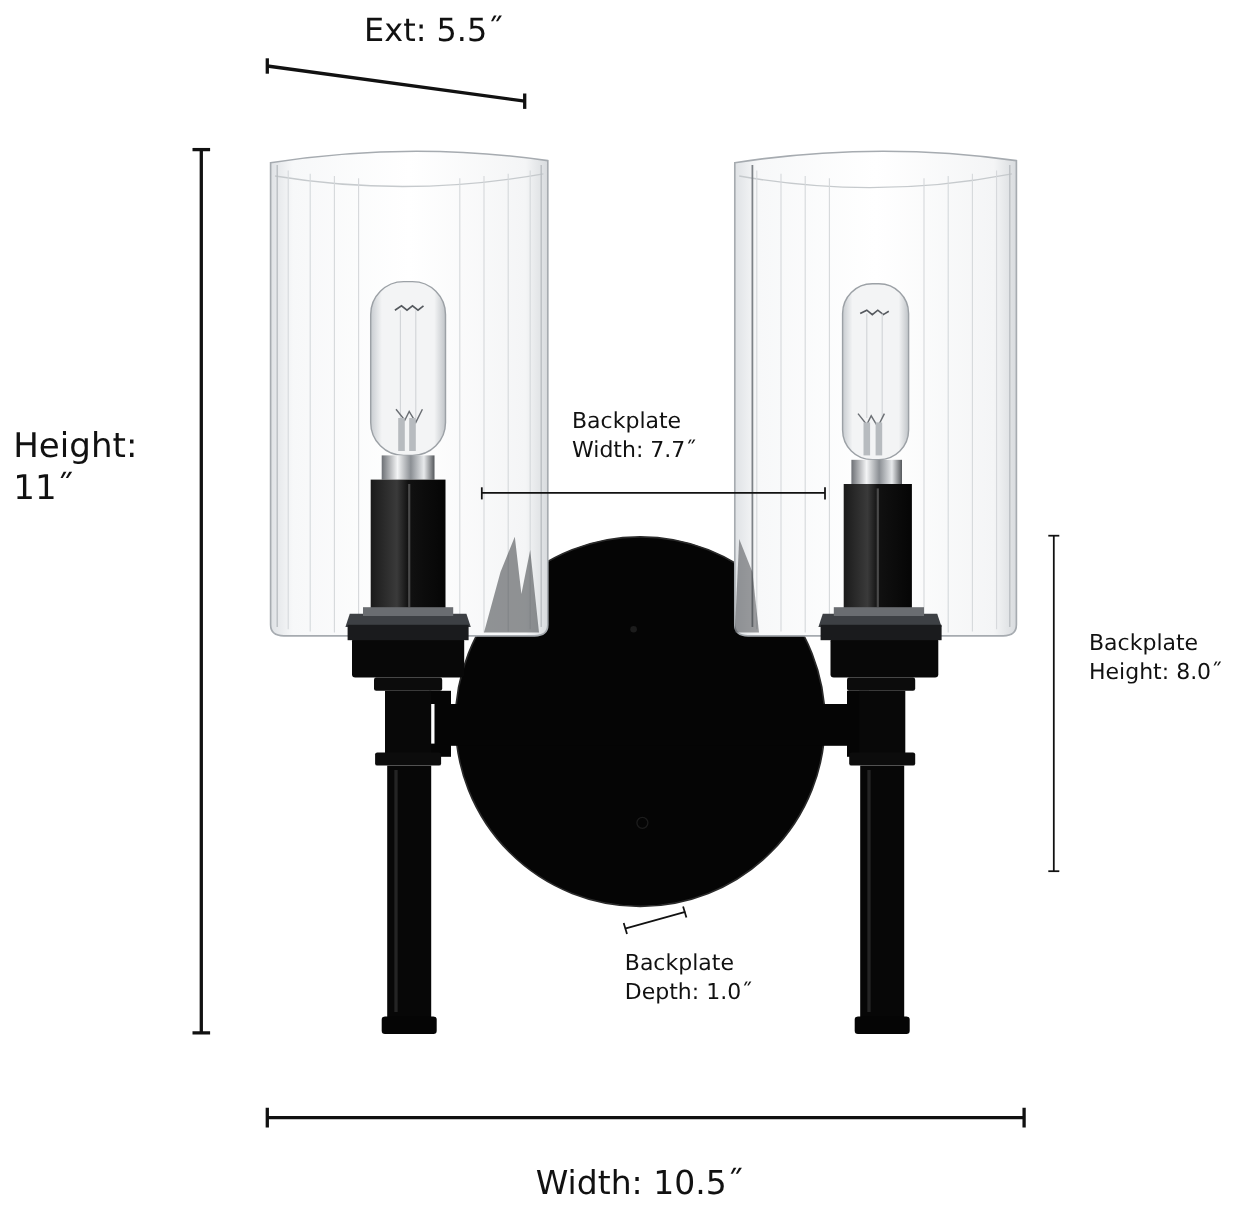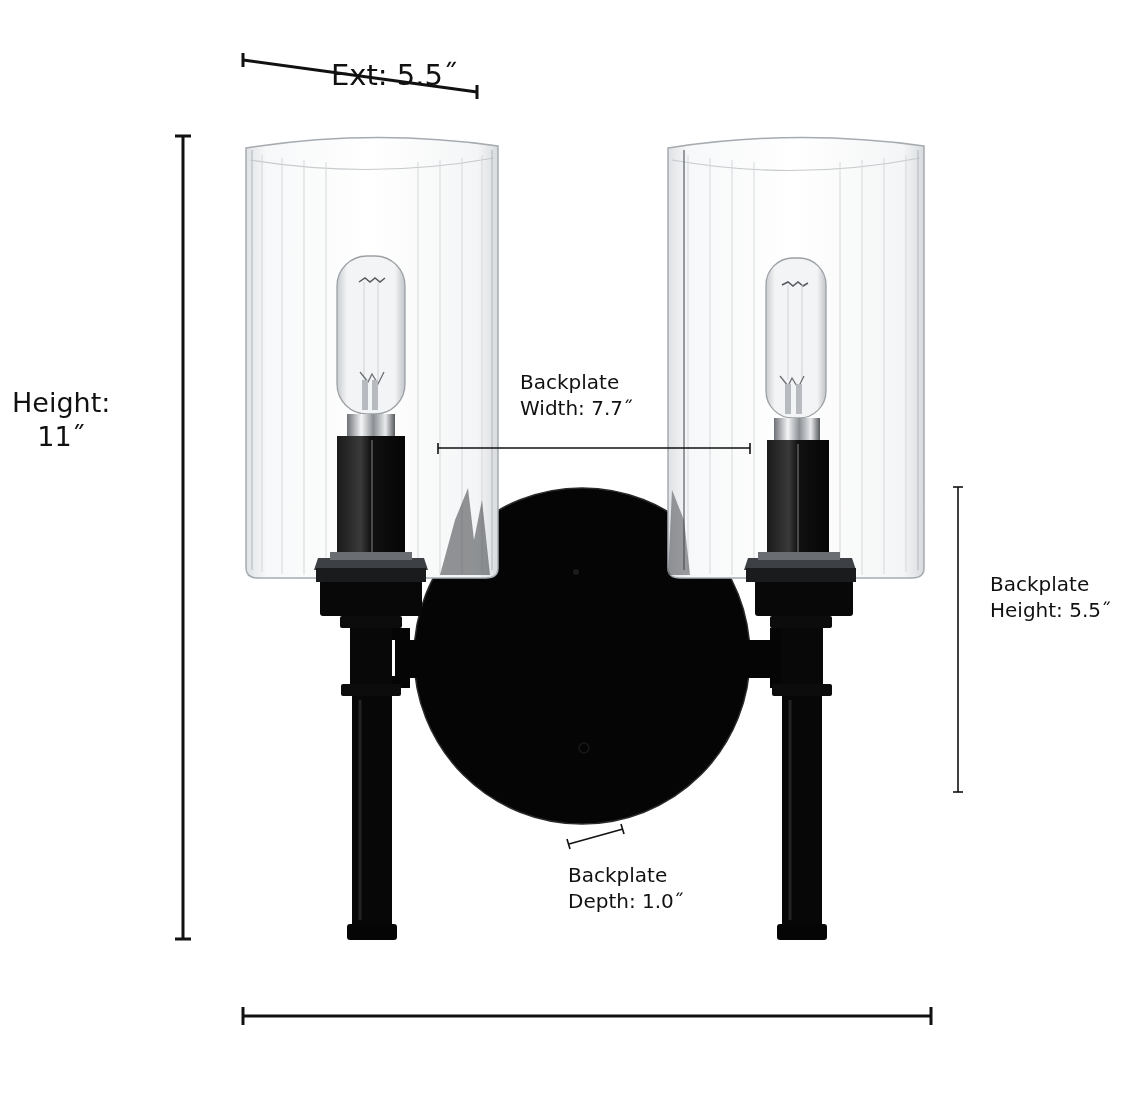--- a/index.html
+++ b/index.html
@@ -28,27 +28,25 @@
     .label {
       position: absolute;
       white-space: nowrap;
       color: #111111;
       line-height: 1.18;
     }
     .label .line { display: block; }
     .lbl-ext {
       left: 331px; top: 10px;
       font-size: 29px;
-      margin-top: 48px;
     }
     .lbl-height {
       left: 12px; top: 386px;
-      font-size: 27px;
+      font-size: 31px;
       line-height: 1.25;
-      text-align: center;
     }
     .lbl-bp-width {
       left: 520px; top: 370px;
       font-size: 20px;
       line-height: 1.28;
     }
     .lbl-bp-height {
       left: 990px; top: 572px;
       font-size: 20px;
       line-height: 1.28;
@@ -262,22 +260,23 @@
     <span class="line">11˝</span>
   </div>
 
   <div class="label lbl-bp-width">
     <span class="line">Backplate</span>
     <span class="line">Width: 7.7˝</span>
   </div>
 
   <div class="label lbl-bp-height">
     <span class="line">Backplate</span>
-    <span class="line">Height: 5.5˝</span>
+    <span class="line">Height: 8.0˝</span>
   </div>
 
   <div class="label lbl-bp-depth">
     <span class="line">Backplate</span>
     <span class="line">Depth: 1.0˝</span>
   </div>
 
+  <div class="label lbl-width">Width: 10.5˝</div>
 
 </div>
 
 </body></html>

